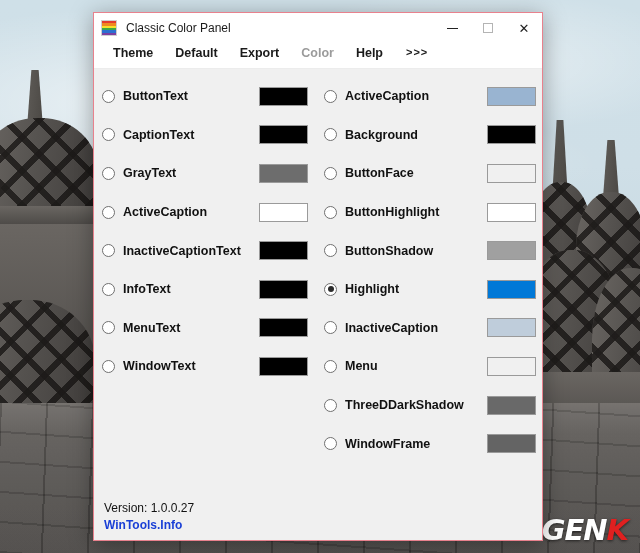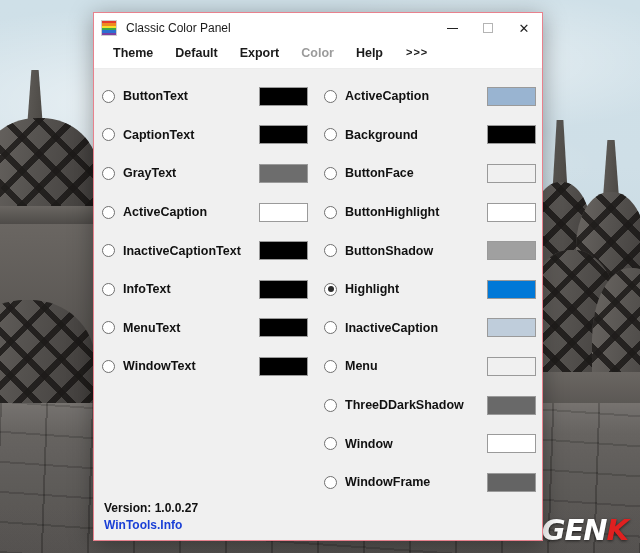--- a/index.html
+++ b/index.html
@@ -222,21 +222,21 @@
   #col-right .swatch { right: 0px; }
 
   
   #footer {
     position: absolute;
     left: 10px;
     bottom: 8px;
   }
   #version-text {
     font-size: 12px;
-    font-weight: 700;
+    font-weight: 400;
     color: #111;
     margin-bottom: 3px;
     margin-top: 8px;
   }
   #site-link {
     font-size: 12px;
     font-weight: 700;
     color: #1a3fd6;
     cursor: pointer;
   }
@@ -392,25 +392,20 @@
           <span class="row-label">Menu</span>
           <span class="swatch" style="background: rgb(240, 240, 240);"></span>
         </div>
         <div class="color-row">
           <span class="radio"></span>
           <span class="row-label">ThreeDDarkShadow</span>
           <span class="swatch" style="background: rgb(105, 105, 105);"></span>
         </div>
         <div class="color-row">
           <span class="radio"></span>
-          <span class="row-label">Window</span>
-          <span class="swatch" style="background: rgb(255, 255, 255);"></span>
-        </div>
-        <div class="color-row">
-          <span class="radio"></span>
           <span class="row-label">WindowFrame</span>
           <span class="swatch" style="background: rgb(100, 100, 100);"></span>
         </div>
       </div>
 
     <div id="footer">
       <div id="version-text">Version: 1.0.0.27</div>
       <div id="site-link">WinTools.Info</div>
     </div>
   </div>

